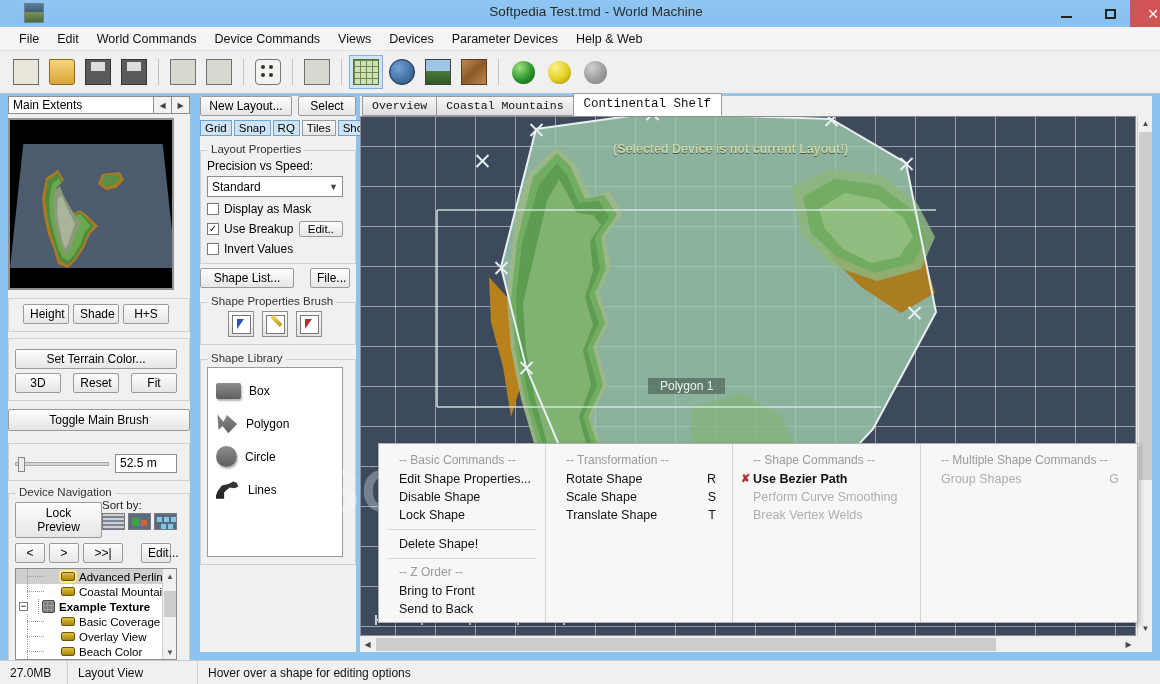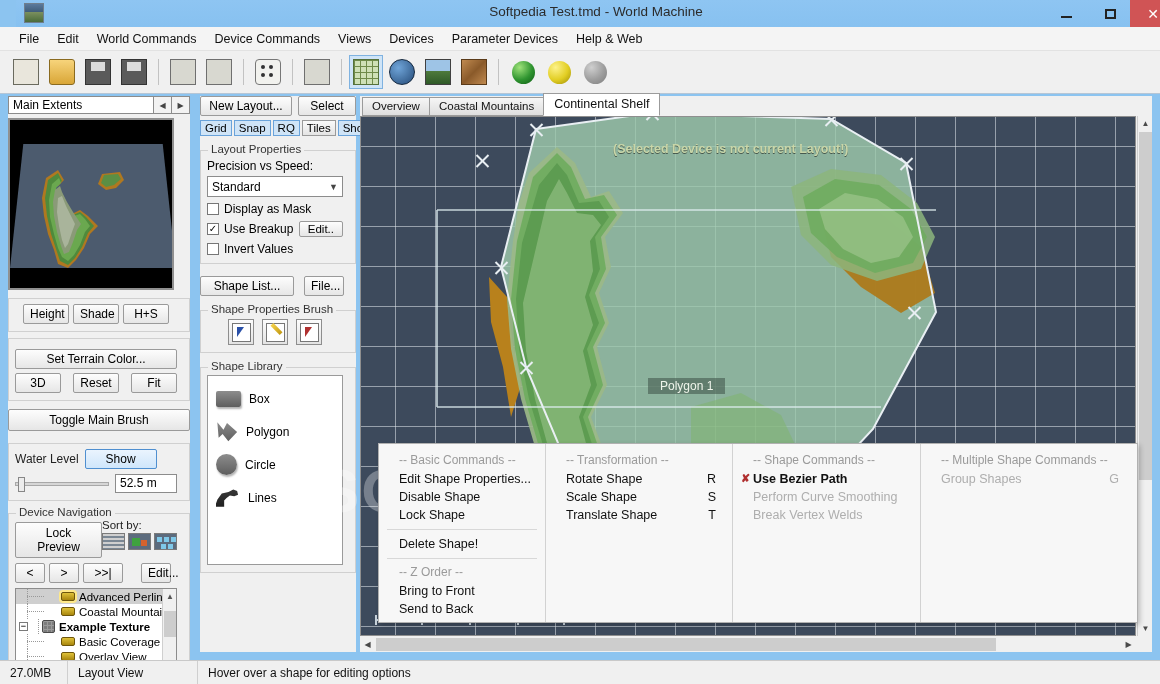--- a/index.html
+++ b/index.html
@@ -208,21 +208,21 @@
   #prec-select {
      width:100%; height:21px; background:#fff; border:1px solid #8c8c8c;
      font-size:12px; padding:1px 4px; position:relative; display:flex;
      align-items:center; justify-content:space-between;
   }
   .chev { font-size:9px; color:#444; }
   .cbrow { display:flex; align-items:center; gap:5px; margin-top:5px; font-size:12px;}
   .cbox { width:12px;height:12px;background:#fff;border:1px solid #767676;
      display:flex;align-items:center;justify-content:center;font-size:10px;line-height:10px;}
   #edit-dots { margin-left:auto; padding:1px 8px; font-size:11.5px;}
-  #shape-row { display:flex; gap:10px; margin-top:12px; }
+  #shape-row { display:flex; gap:16px; margin-top:4px; }
   #shape-list-btn { width:94px; }
   #file-btn { width:40px; }
   #brush-grp { margin-top:14px; }
   #brush-row { display:flex; gap:8px; justify-content:center; margin-top:3px;}
   .brush-btn { width:26px;height:26px;border:1px solid #8e8e8e;
      background:linear-gradient(to bottom,#fcfcfc,#e3e3e3);
      display:flex;align-items:center;justify-content:center;}
   .brush-in { width:19px;height:19px;border:1px solid #777;position:relative;}
   .bi-arrow { background:#fff; }
   .bi-arrow:after{content:"";position:absolute;left:4px;top:3px;border-left:7px solid #2a50a8;
@@ -252,21 +252,21 @@
 
   
   #canvas-wrap {
     position:absolute; left:360px; top:96px; width:792px; height:556px;
     background:#f0f0f0;
   }
   #tabstrip { height:20px; display:flex; align-items:flex-end; padding-left:2px; }
   .ctab {
     font-size:11.5px; padding:2px 9px 3px 9px; border:1px solid #9b9b9b;
     background:linear-gradient(to bottom,#f6f6f6,#dedede); margin-right:-1px;
-    position:relative; cursor:default; color:#111;
+    position:relative; cursor:default; color:#111;font-family:Liberation Mono, monospace;
   }
   .ctab.active {
     background:#fff; border-bottom-color:#fff; font-size:12.5px;
     padding:3px 10px 4px 10px; z-index:2;
   }
   #viewport {
     position:absolute; left:0; top:20px; width:776px; height:520px;
     background:#3d4a5c; overflow:hidden; border:1px solid #8f8f8f;
   }
   #vp-grid {
@@ -461,24 +461,20 @@
       <div class="row" id="modes-row">
         <div class="btn">3D</div>
         <div class="btn">Reset</div>
         <div class="btn">Fit</div>
       </div>
     </div>
 
     <div class="btn" id="toggle-main">Toggle Main Brush</div>
 
     <div class="grp" id="water-grp">
-      <div id="water-row">
-        <div id="water-label">Water Level</div>
-        <div class="btn" id="water-show">Show</div>
-      </div>
       <div id="water-slider-row">
         <div id="water-track">
           <div id="water-thumb"></div>
         </div>
         <div id="water-val">52.5 m</div>
       </div>
     </div>
 
     <div class="grp" id="nav-grp">
       <div class="grp-title">Device Navigation</div>

